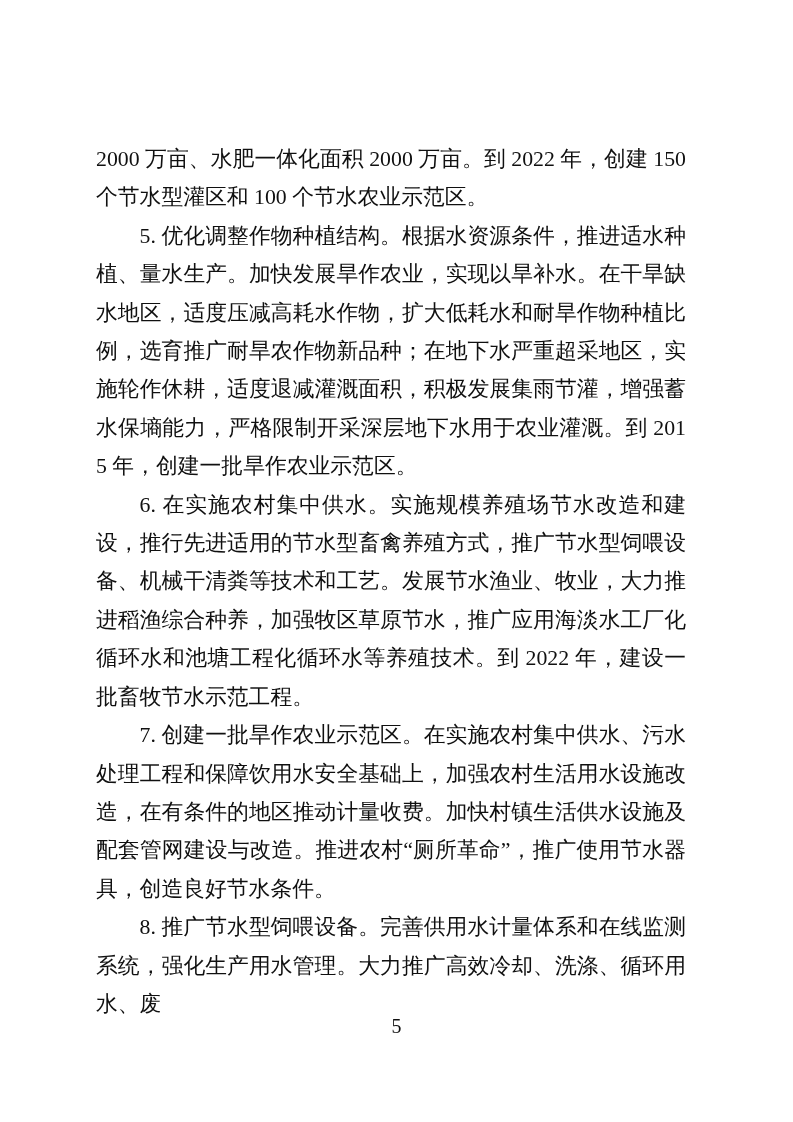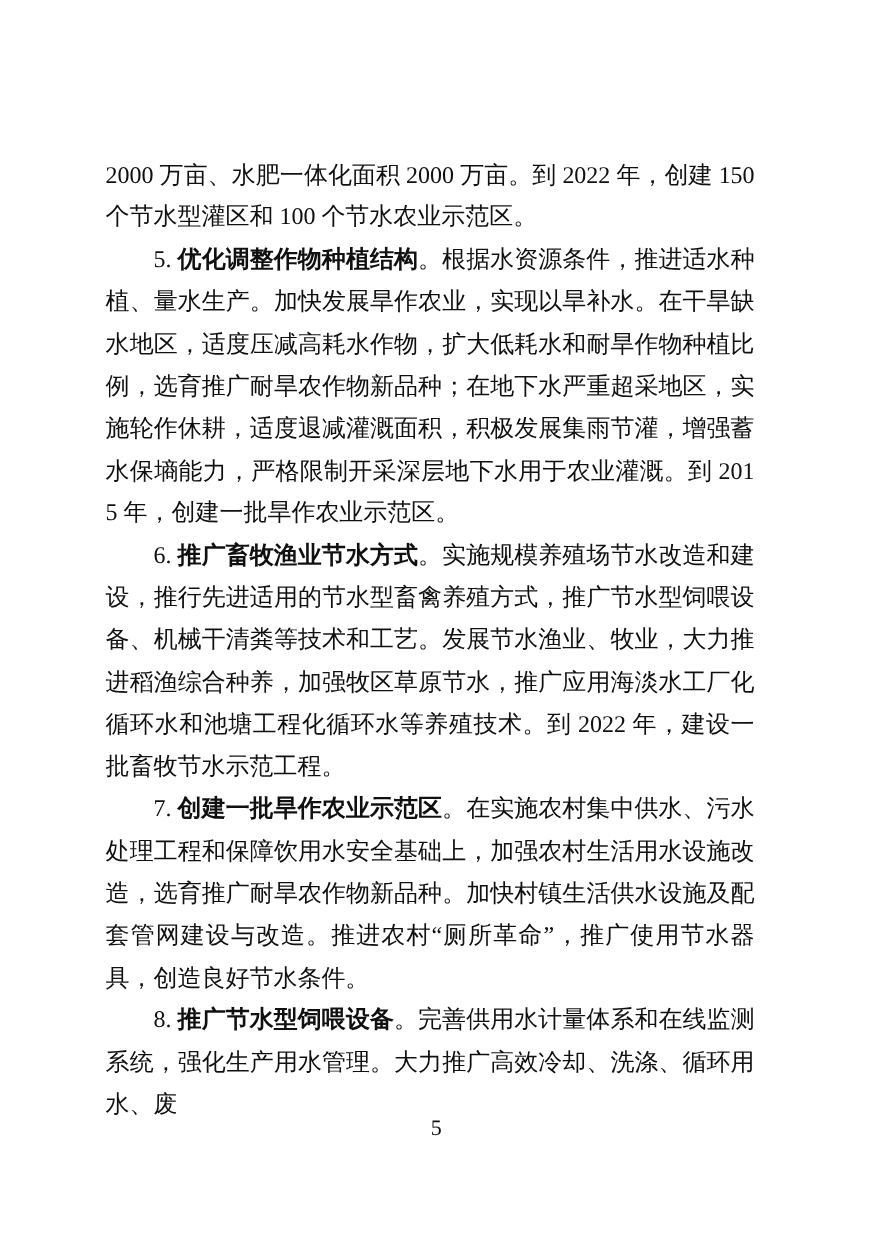--- a/index.html
+++ b/index.html
@@ -31,38 +31,38 @@
     text-align: justify;
     text-align-last: left;
     word-break: break-all;
     letter-spacing: 0;
   }
   .content p.indent {
     text-indent: 2em;
   }
   .content p .bold,
   .content p.heading {
-    font-weight: bold;
+    font-weight: normal;
   }
   .page-number {
     position: absolute;
     left: 0;
     right: 0;
     top: 1012px;
     text-align: center;
     font-size: 20px;
     line-height: 28px;
     color: #101010;
   }
 </style>
 </head>
 <body>
 
 <div class="page">
   <main class="content">
       <p><span>2000 万亩、水肥一体化面积 2000 万亩。到 2022 年，创建 150 个节水型灌区和 100 个节水农业示范区。</span></p>
       <p class="indent"><span>5. </span><span class="bold">优化调整作物种植结构</span><span>。根据水资源条件，推进适水种植、量水生产。加快发展旱作农业，实现以旱补水。在干旱缺水地区，适度压减高耗水作物，扩大低耗水和耐旱作物种植比例，选育推广耐旱农作物新品种；在地下水严重超采地区，实施轮作休耕，适度退减灌溉面积，积极发展集雨节灌，增强蓄水保墒能力，严格限制开采深层地下水用于农业灌溉。到 2015 年，创建一批旱作农业示范区。</span></p>
-      <p class="indent"><span>6. </span><span class="bold">推广畜牧渔业节水方式</span><span>。实施规模养殖场节水改造和建设，推行先进适用的节水型畜禽养殖方式，推广节水型饲喂设备、机械干清粪等技术和工艺。发展节水渔业、牧业，大力推进稻渔综合种养，加强牧区草原节水，推广应用海淡水工厂化循环水和池塘工程化循环水等养殖技术。到 2022 年，建设一批畜牧节水示范工程。</span></p>
-      <p class="indent"><span>7. </span><span class="bold">创建一批旱作农业示范区</span><span>。在实施农村集中供水、污水处理工程和保障饮用水安全基础上，加强农村生活用水设施改造，选育推广耐旱农作物新品种。加快村镇生活供水设施及配套管网建设与改造。推进农村“厕所革命”，推广使用节水器具，创造良好节水条件。</span></p>
+      <p class="indent"><span>6. </span><span class="bold">在实施农村集中供水</span><span>。实施规模养殖场节水改造和建设，推行先进适用的节水型畜禽养殖方式，推广节水型饲喂设备、机械干清粪等技术和工艺。发展节水渔业、牧业，大力推进稻渔综合种养，加强牧区草原节水，推广应用海淡水工厂化循环水和池塘工程化循环水等养殖技术。到 2022 年，建设一批畜牧节水示范工程。</span></p>
+      <p class="indent"><span>7. </span><span class="bold">创建一批旱作农业示范区</span><span>。在实施农村集中供水、污水处理工程和保障饮用水安全基础上，加强农村生活用水设施改造，在有条件的地区推动计量收费。加快村镇生活供水设施及配套管网建设与改造。推进农村“厕所革命”，推广使用节水器具，创造良好节水条件。</span></p>
       <p class="indent"><span>8. </span><span class="bold">推广节水型饲喂设备</span><span>。完善供用水计量体系和在线监测系统，强化生产用水管理。大力推广高效冷却、洗涤、循环用水、废</span></p>
     </main>
   <div class="page-number">5</div>
 </div>
 
 </body></html>

